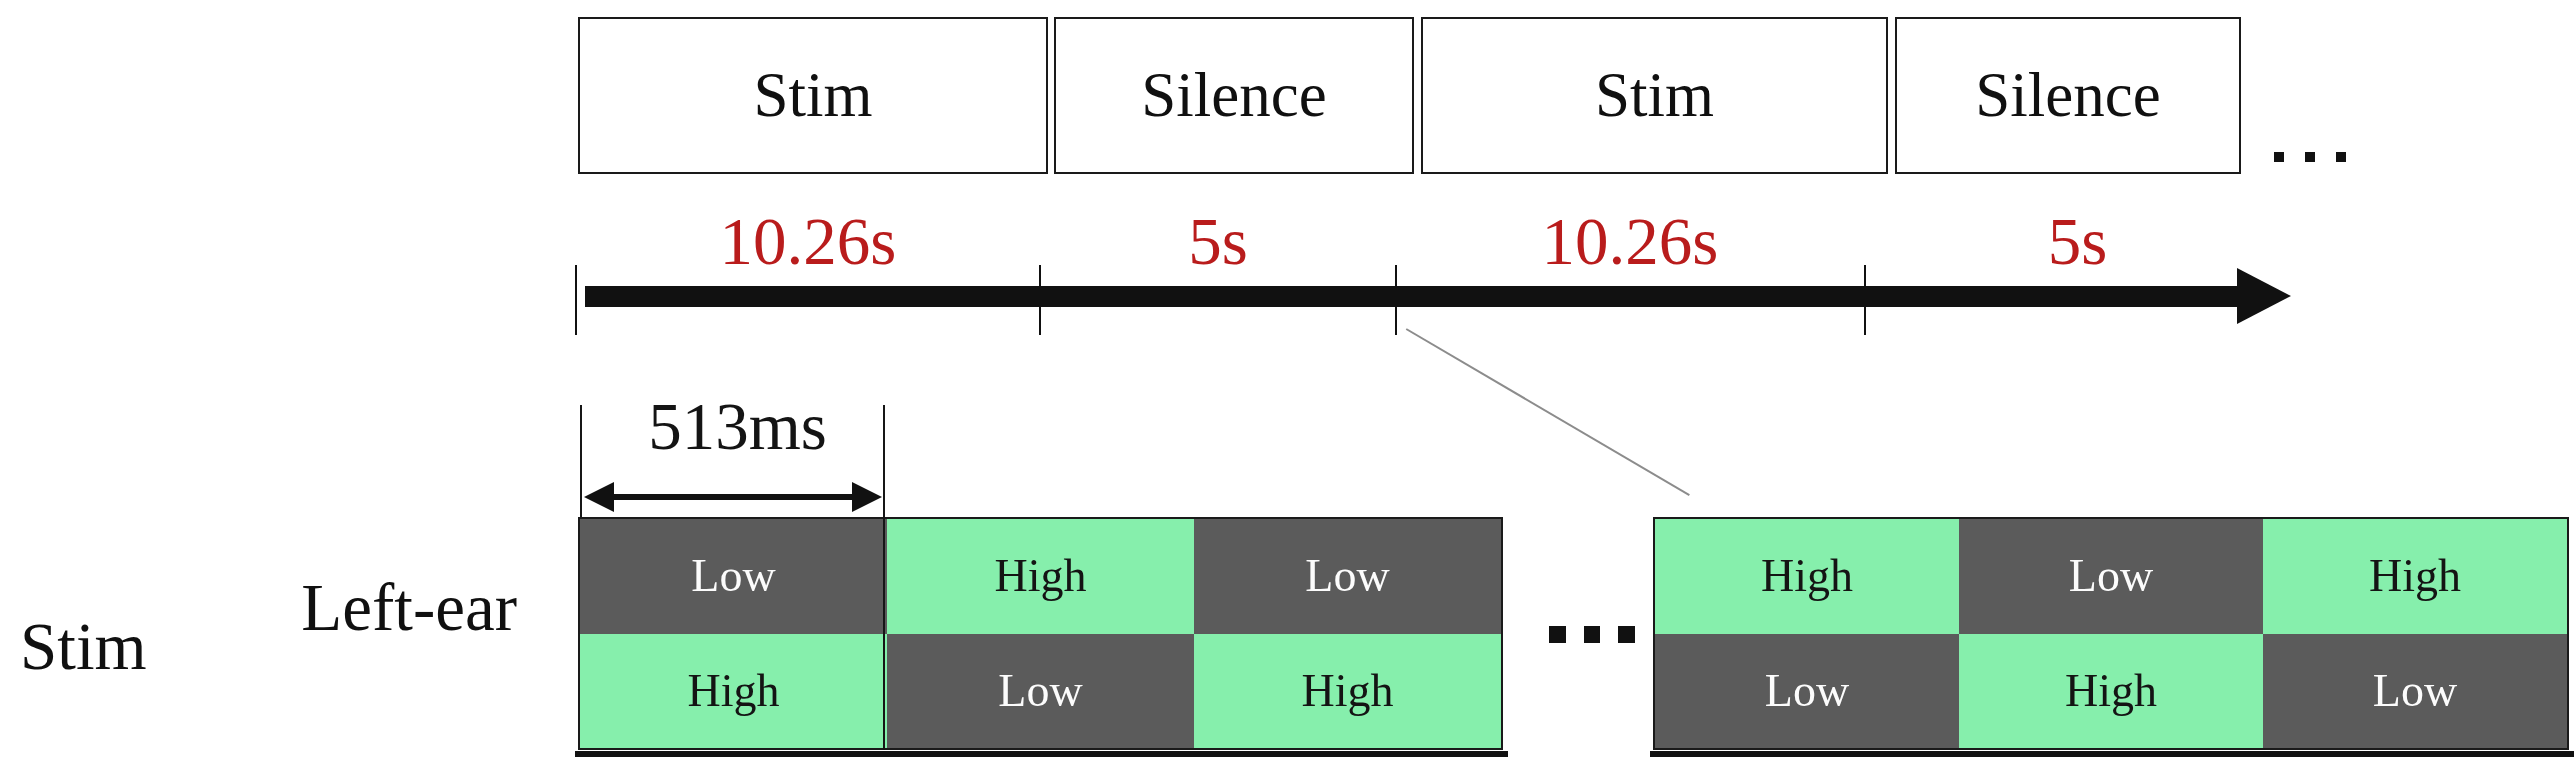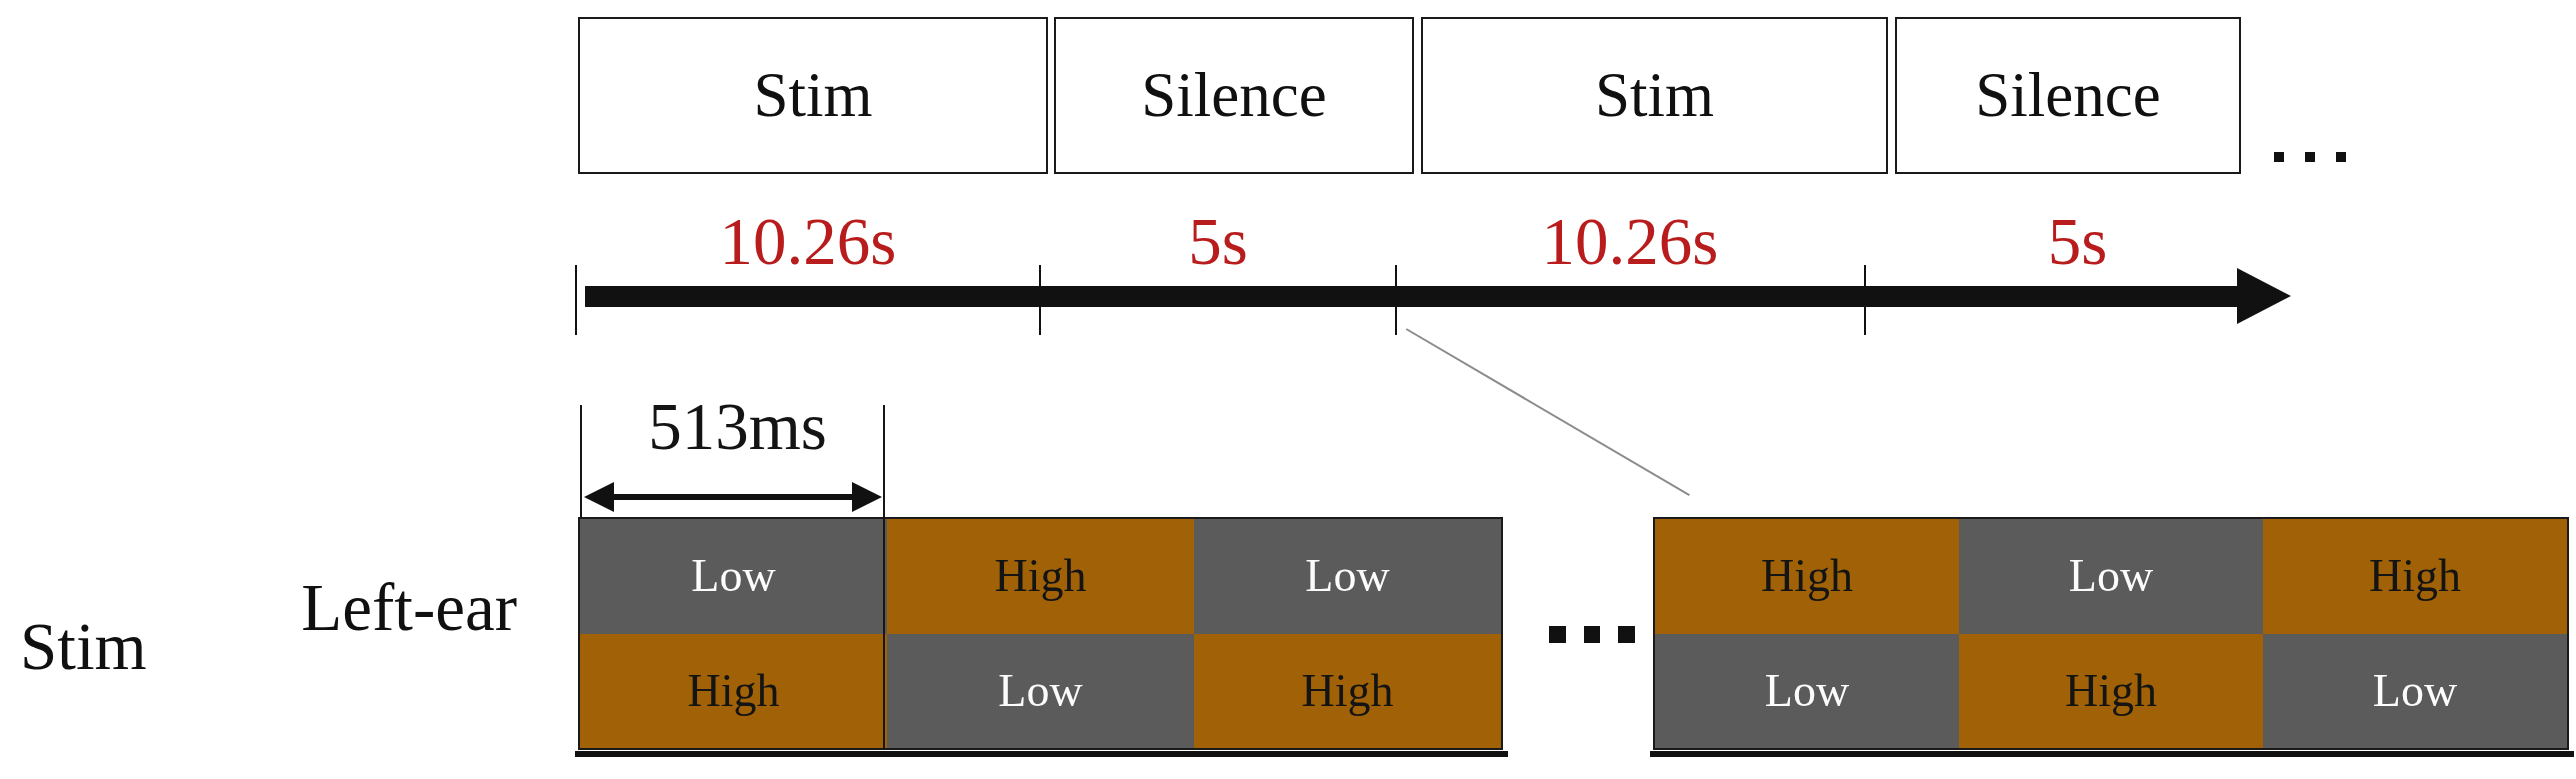--- a/index.html
+++ b/index.html
@@ -43,21 +43,21 @@
   }
   
   .block{
     position:absolute;top:517px;height:233px;box-sizing:border-box;
     border:2.4px solid #1a1a1a;display:grid;
     grid-template-columns:1fr 1fr 1fr;grid-template-rows:1fr 1fr;
     z-index:1;
   }
   .cell{display:flex;align-items:center;justify-content:center;font-size:46px;line-height:1;}
   .cell.dark{background:#5b5b5b;color:#fcfcfc;}
-  .cell.light{background:#a16207;color:#141414;}
+  .cell.light{background:#86efac;color:#141414;}
   .underbar{position:absolute;top:751px;height:5.5px;background:#111;z-index:2;}
   
   .side-label{position:absolute;font-size:67px;line-height:75px;height:75px;color:#101010;}
   .ra{text-align:right;}
   
   .dots{position:absolute;display:flex;align-items:center;}
   .dots .dot{display:block;background:#111;}
   .dots.small{left:2274px;top:152px;gap:20.6px;}
   .dots.small .dot{width:10.3px;height:10.3px;}
   .dots.big{left:1549px;top:626px;gap:18px;z-index:3;}

